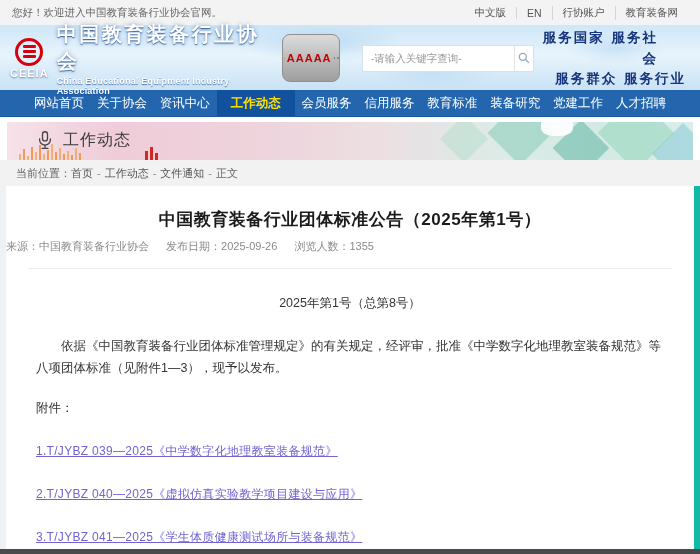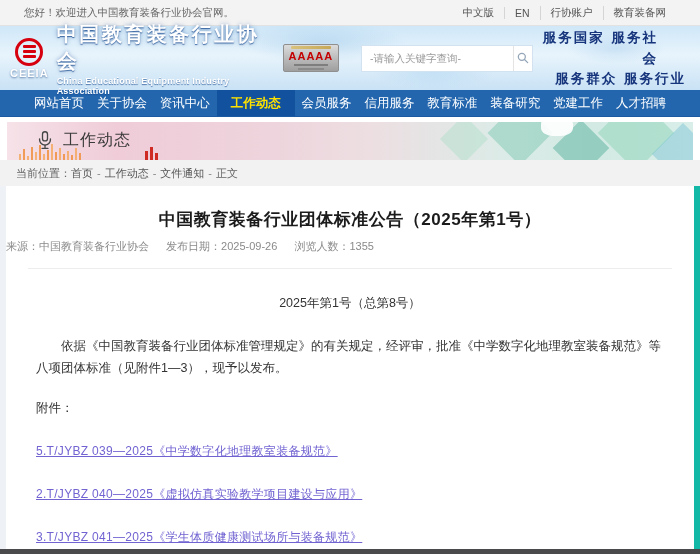--- a/index.html
+++ b/index.html
@@ -1,21 +1,21 @@
 <!DOCTYPE html>
 <html><head>
 <meta charset="utf-8">
 <style>
   * { margin:0; padding:0; box-sizing:border-box; }
   html,body { width:700px; height:554px; overflow:hidden; background:#fff;
     font-family:"Liberation Sans","DejaVu Sans",sans-serif; }
 
   
   .topbar { height:26px; background:#f3f3f3; border-bottom:1px solid #e2e2e2;
-    display:flex; align-items:center; justify-content:space-between; padding:0 24px; }
+    display:flex; align-items:center; justify-content:space-between; padding:0 12px; }
   .topbar .greet { font-size:10.5px; color:#666; }
   .topbar .links { display:flex; align-items:center; }
   .topbar .links a { font-size:10.5px; color:#555; text-decoration:none; padding:0 10px; cursor:pointer; }
   .topbar .links a + a { border-left:1px solid #d5d5d5;text-align:right; }
 
   
   .header { height:64px; position:relative; display:flex; align-items:center; padding:0 10px;
     background:linear-gradient(180deg,#cfe7f8 0%,#e8f4fc 45%,#c9e2f5 100%); }
   .header::before { content:""; position:absolute; inset:0; pointer-events:none;
     background:
@@ -26,23 +26,23 @@
   .logo-ring { width:28px; height:28px; border-radius:50%; border:3px solid #d7000f;
     display:flex; flex-direction:column; align-items:center; justify-content:center; gap:2px; }
   .logo-ring i { width:13px; height:3px; background:#d7000f; border-radius:1px; }
   .logo-acronym { font-size:11px; font-weight:bold; color:#fff; letter-spacing:1px;
     text-shadow:0 1px 2px rgba(20,60,120,.6); margin-top:1px; }
   .org-names { margin-left:8px; z-index:1; }
   .org-cn { font-size:20px; font-weight:bold; color:#fff; letter-spacing:2.5px;
     text-shadow:0 1px 1px rgba(20,70,140,.75), 0 0 4px rgba(30,80,150,.5); }
   .org-en { font-size:9px; font-weight:bold; color:#fff; letter-spacing:.2px;
     text-shadow:0 1px 1px rgba(20,70,140,.7); margin-top:1px; }
-  .badge { width:58px; height:28px; margin-left:6px; z-index:1; border-radius:2px;
+  .badge { width:58px; height:48px; margin-left:6px; z-index:1; border-radius:8px;
     background:linear-gradient(180deg,#dcdcdc,#b9b9b9 55%,#9f9f9f); border:1px solid #8f8f8f;
-    display:flex; flex-direction:column; align-items:center; justify-content:center; gap:2px; }
+    display:flex; flex-direction:row; align-items:center; justify-content:center; gap:2px; }
   .badge .gold { width:40px; height:3px; background:linear-gradient(90deg,#d9c27e,#c7a855); border-radius:1px; }
   .badge .stars { font-size:11px; font-weight:bold; color:#c40000; letter-spacing:1px; line-height:1; }
   .badge .fine { width:34px; height:2px; background:#7e7e7e; }
   .badge .fine2 { width:26px; height:2px; background:#8a8a8a; }
   .search { margin-left:22px; z-index:1; width:172px; height:27px; background:#fff;
     border:1px solid #d2e2f0; display:flex; align-items:stretch; }
   .search input { flex:1; border:0; outline:none; padding:0 8px; font-size:10.5px; color:#444;
     font-family:inherit; background:transparent; }
   .search input::placeholder { color:#9a9a9a; }
   .search button { width:36px; border:0; border-left:1px solid #e4e4e4; background:#fff;
@@ -230,20 +230,20 @@
   <div class="art-meta">
     <span>来源：</span><span>中国教育装备行业协会</span><span class="gap"></span>
     <span>发布日期：</span><span>2025-09-26</span><span class="gap"></span>
     <span>浏览人数：</span><span>1355</span>
   </div>
   <div class="art-divider"></div>
   <div class="issue-line">2025年第1号（总第8号）</div>
   <p class="body-par">依据《中国教育装备行业团体标准管理规定》的有关规定，经评审，批准《中学数字化地理教室装备规范》等八项团体标准（见附件1—3），现予以发布。</p>
   <div class="attach-label">附件：</div>
   <ul class="attach-list">
-    <li><a>5.T/JYBZ 039—2025《中学数字化地理教室装备规范》</a></li>
+    <li><a>1.T/JYBZ 039—2025《中学数字化地理教室装备规范》</a></li>
     <li><a>2.T/JYBZ 040—2025《虚拟仿真实验教学项目建设与应用》</a></li>
     <li><a>3.T/JYBZ 041—2025《学生体质健康测试场所与装备规范》</a></li>
 
   </ul>
 </div>
 
 <div class="footer-strip"></div>
 
 </body></html>

